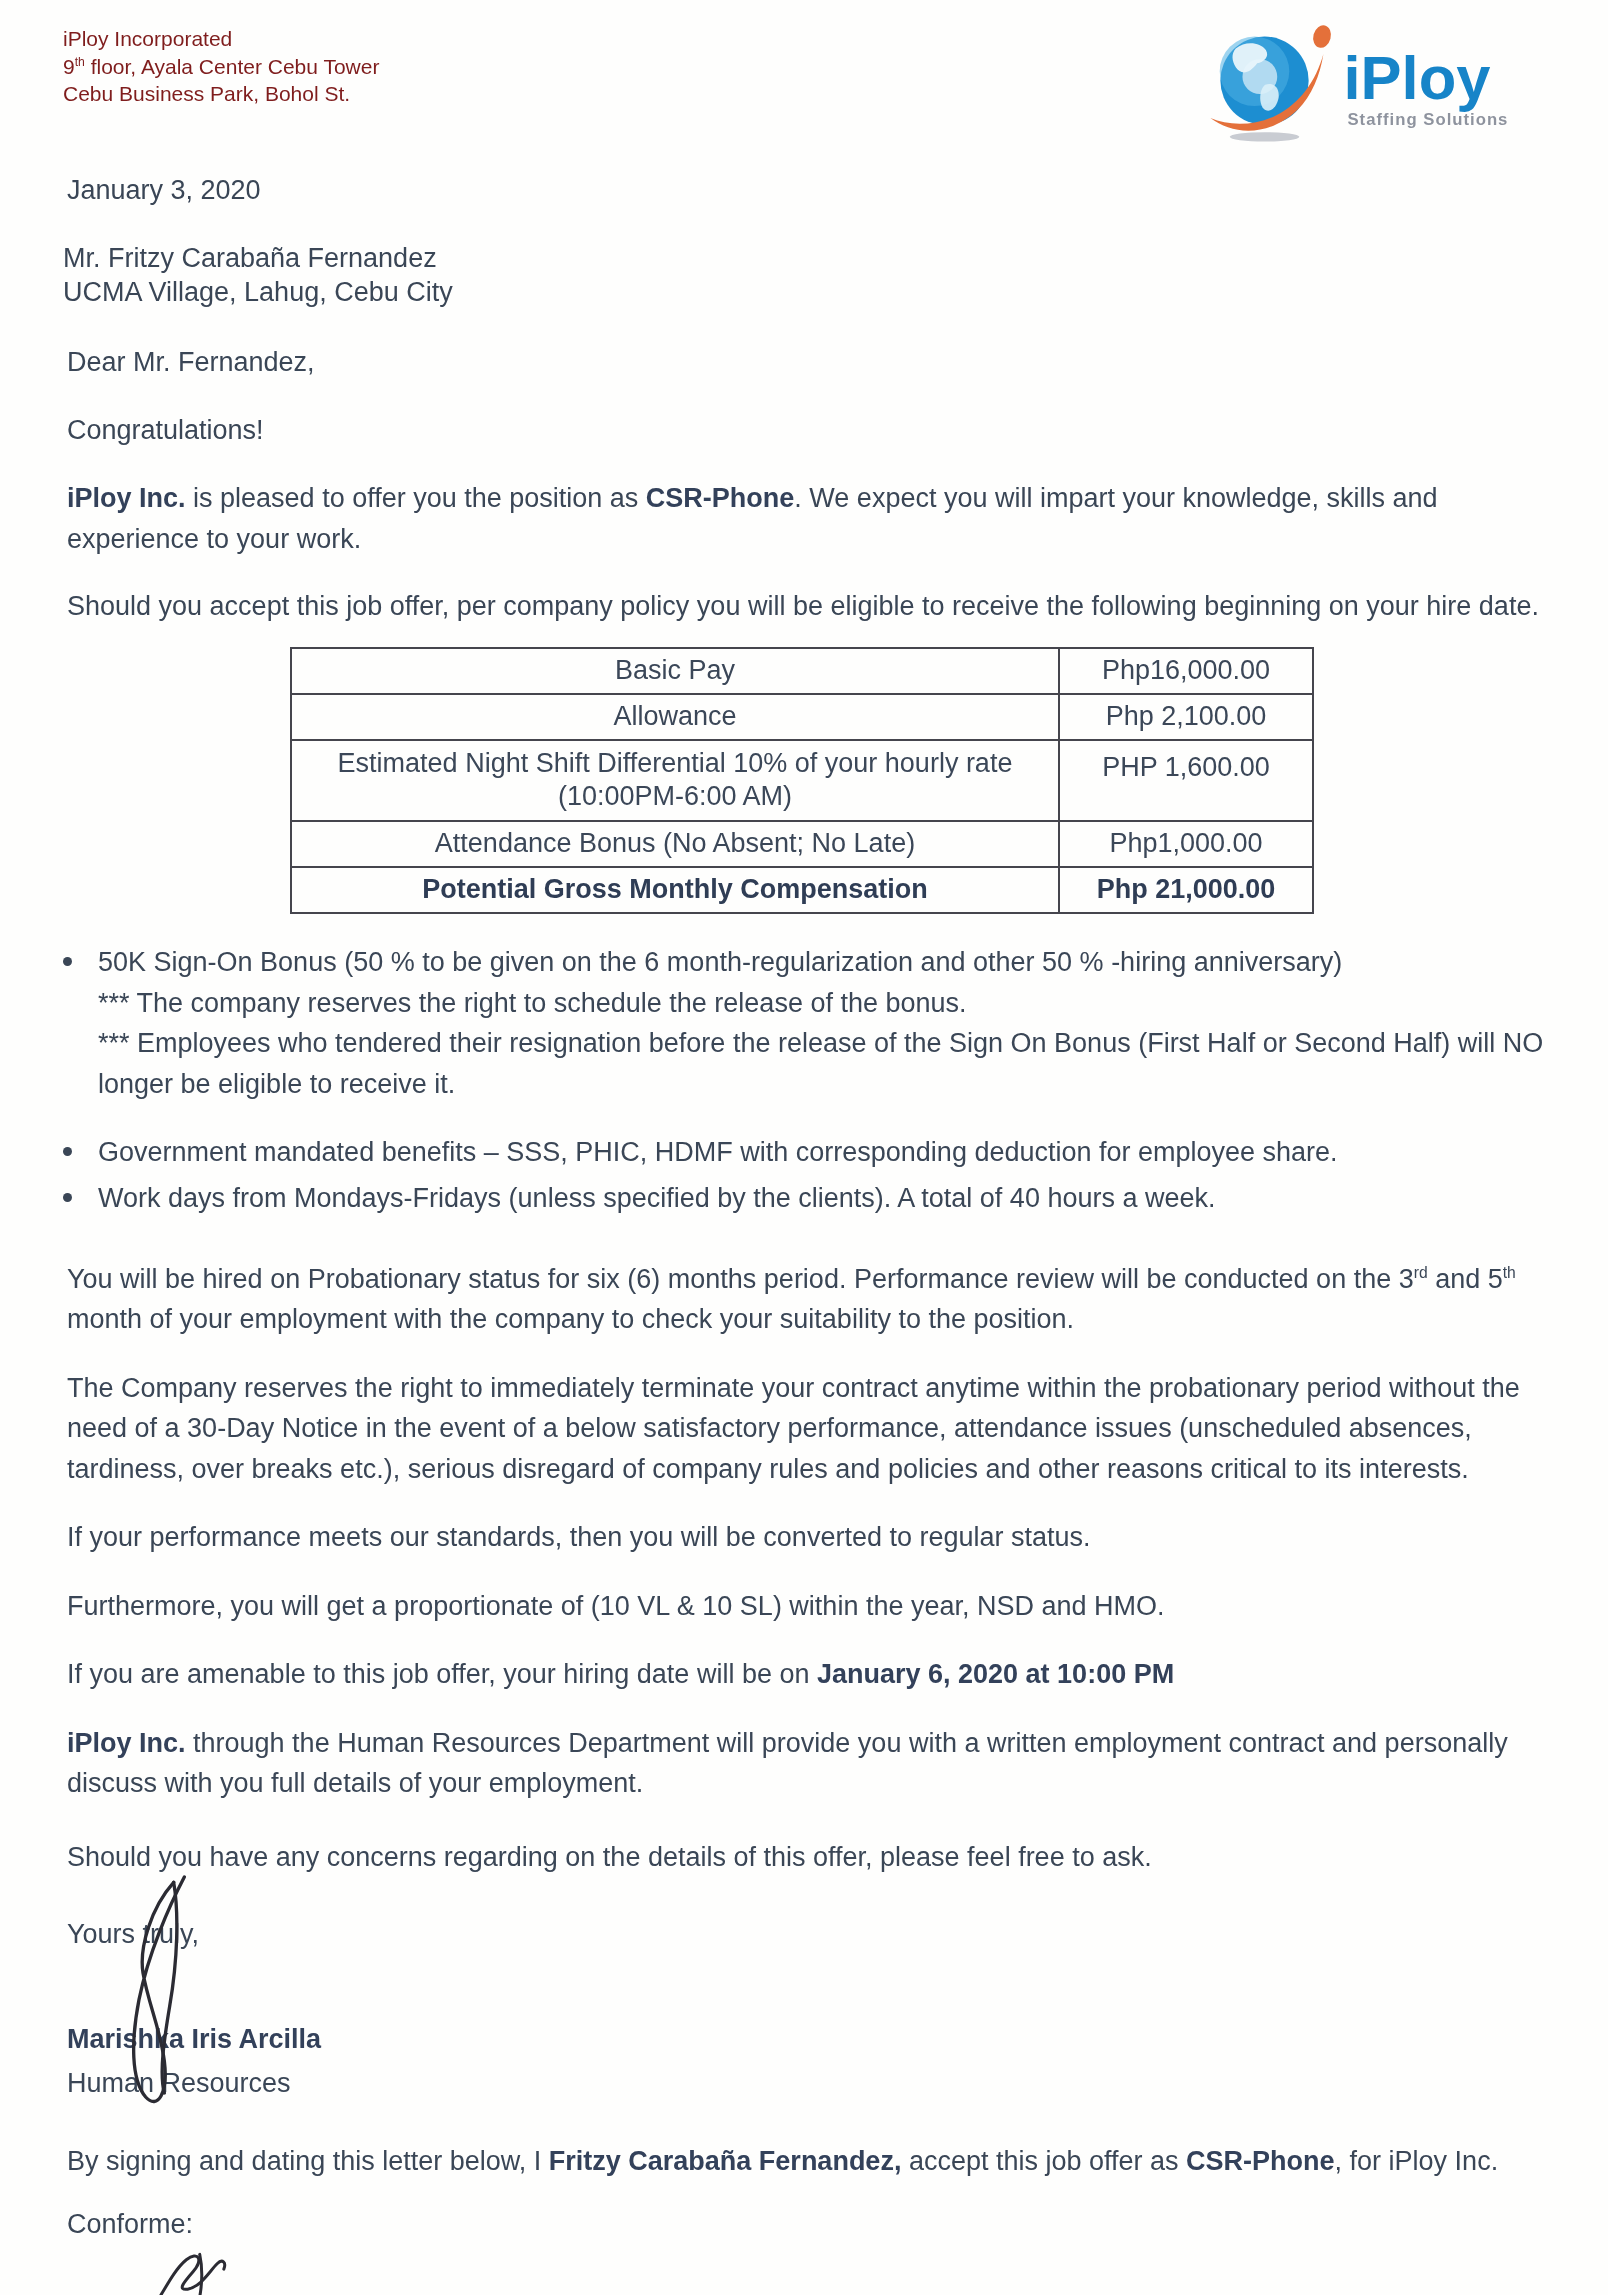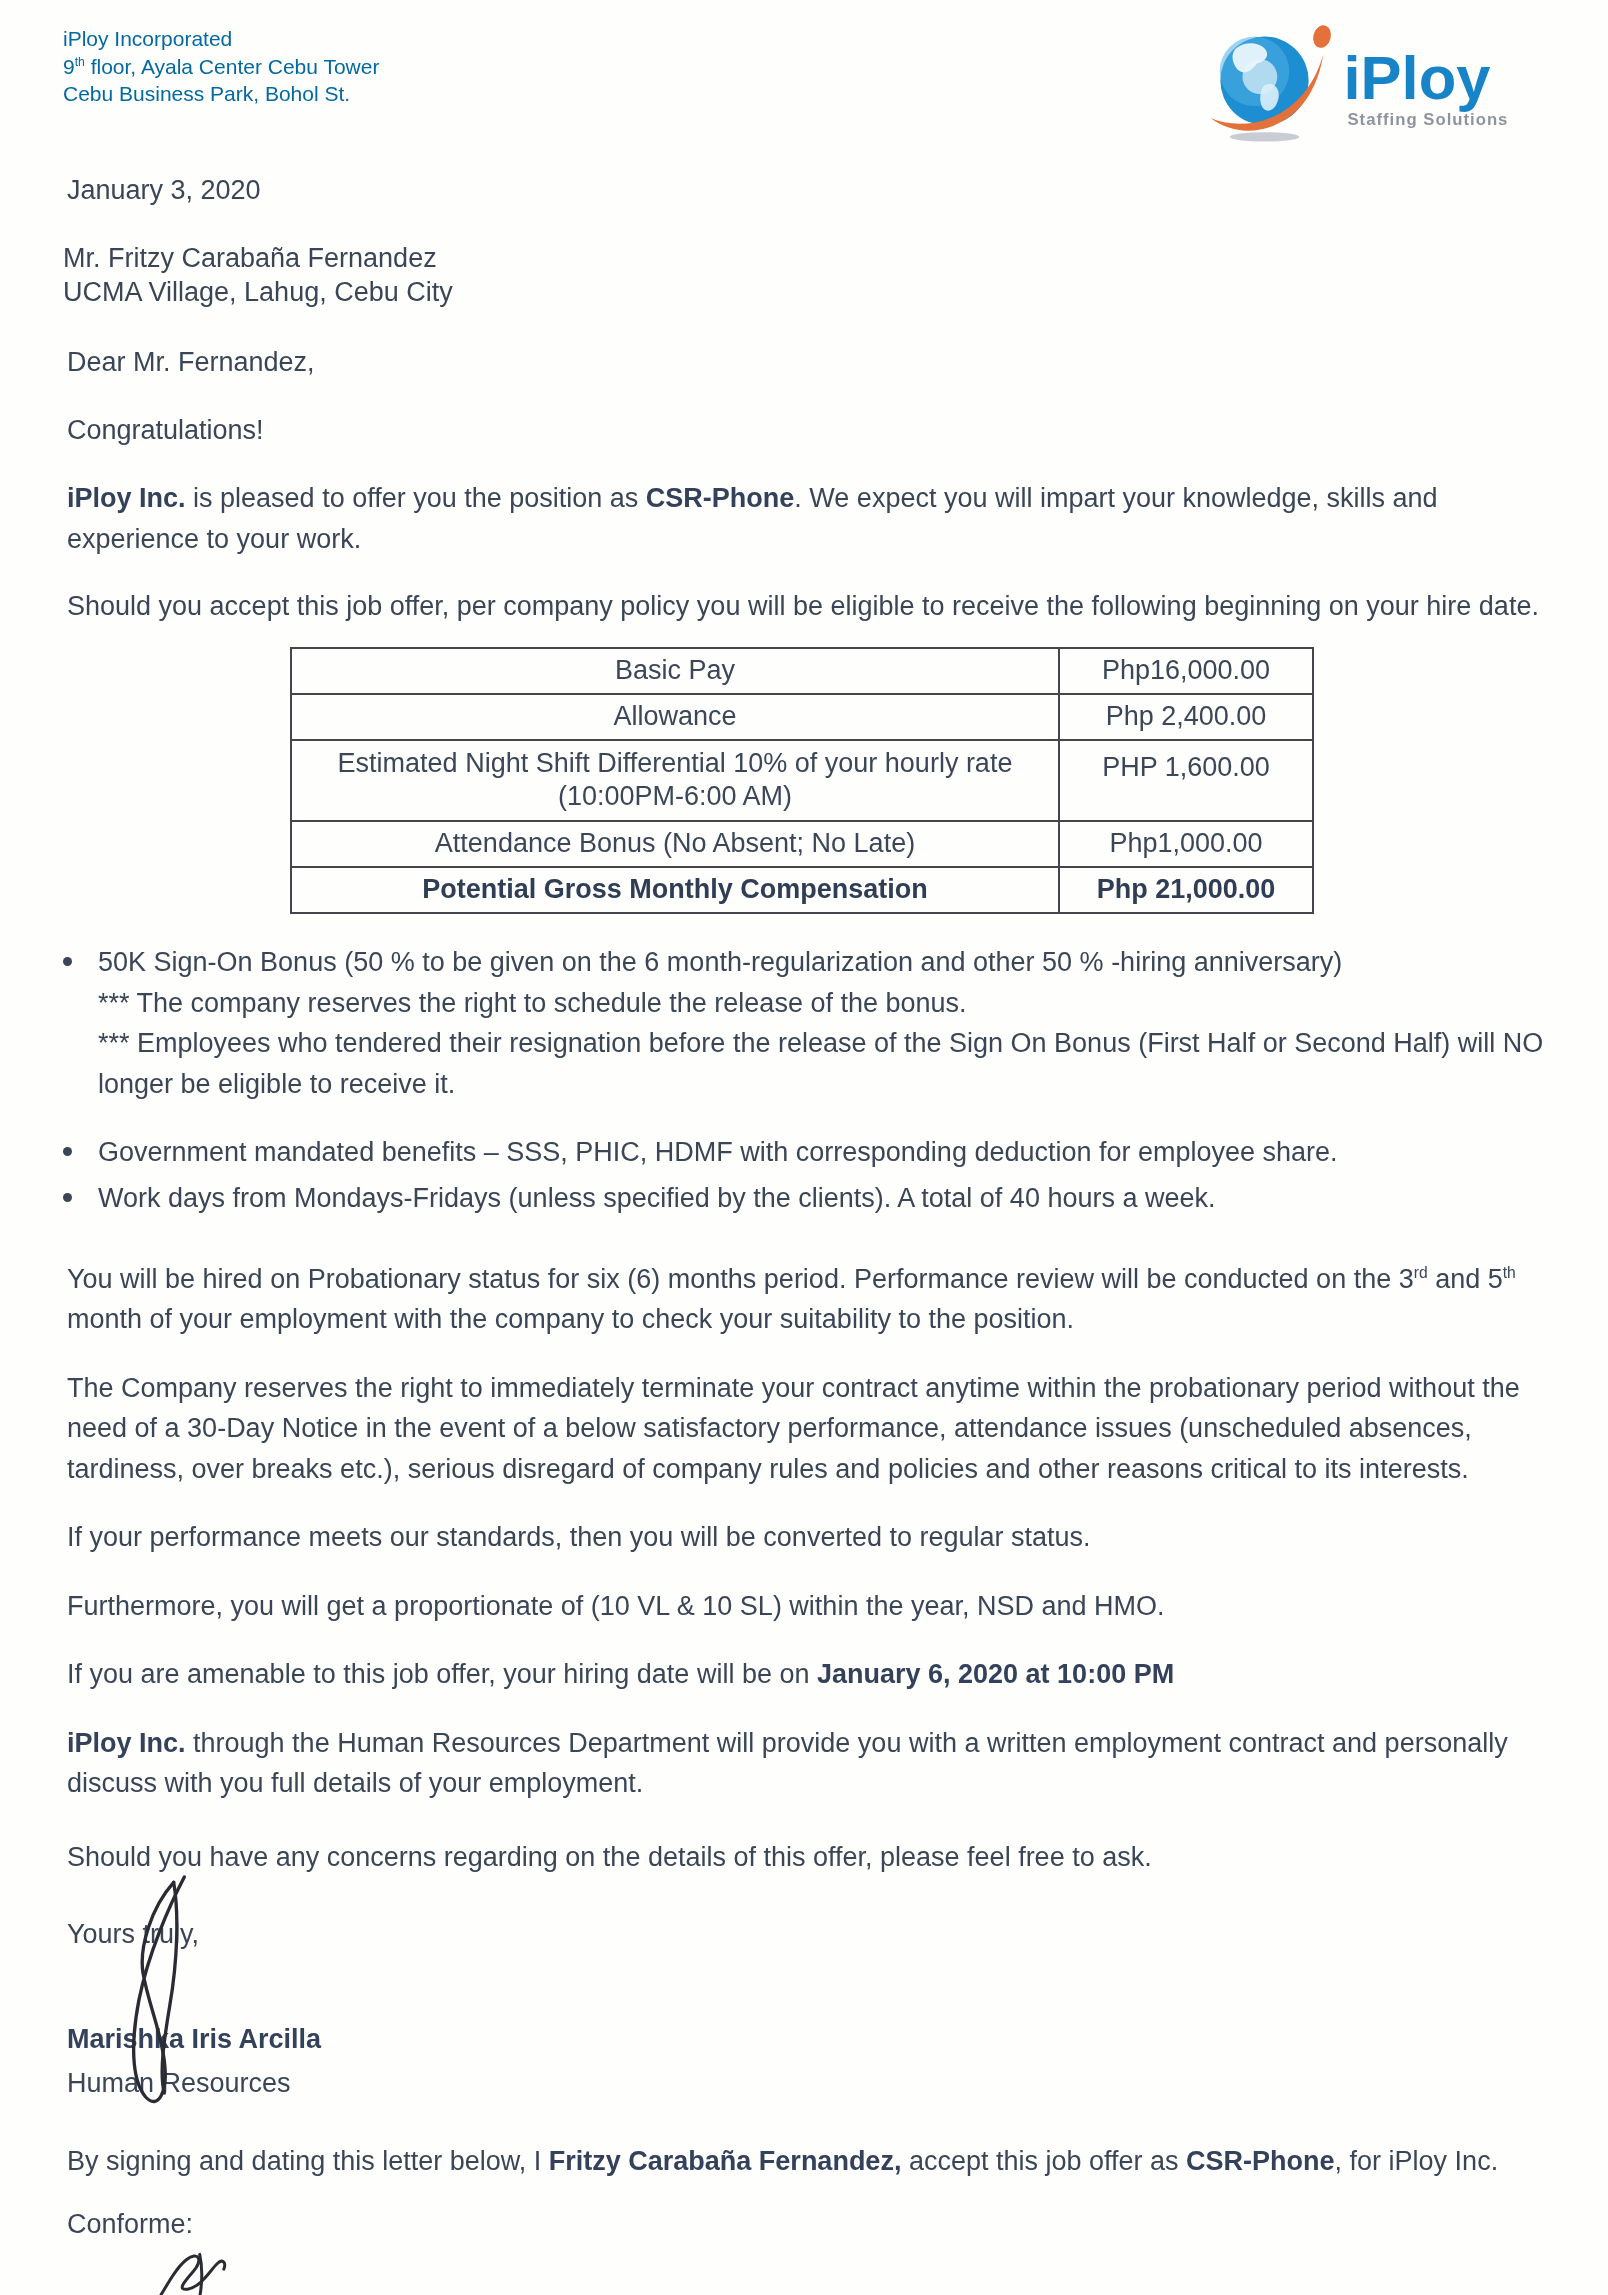--- a/index.html
+++ b/index.html
@@ -8,21 +8,21 @@
     overflow:hidden; box-sizing:border-box; padding:18.7px 50px 0 63px;
     font-family:"Liberation Sans", sans-serif; font-size:27px; line-height:1.5;
     color:#3a4656;
   }
   p { margin:4px; }
   .b { font-weight:bold; color:#33415a; }
   sup { font-size:0.58em; }
 
   
   .header-row { display:flex; justify-content:space-between; align-items:flex-start; }
-  .company-address { font-size:21px; line-height:1.3; color:#0369a1; padding-top:6.7px; }
+  .company-address { font-size:21px; line-height:1.3; color:#7f1d1d; padding-top:6.7px; }
   .logo-box { width:321px; margin-right:37px; }
 
   
   .addressee { line-height:1.27; }
 
   
   .comp-table { border-collapse:collapse; margin-left:227px; width:1024px;
     text-align:center; color:#3b4758; font-size:27px; line-height:1.25; }
   .comp-table td { border:2.7px solid #45454d; padding:5.3px 6.7px; }
   .comp-table td.val { white-space:nowrap;border-radius:7px; }
@@ -91,21 +91,21 @@
         <col style="width:768px">
         <col style="width:254px">
       </colgroup>
     <tbody>
         <tr>
       <td>Basic Pay</td>
       <td class="val">Php16,000.00</td>
     </tr>
     <tr>
       <td>Allowance</td>
-      <td class="val">Php 2,400.00</td>
+      <td class="val">Php 2,100.00</td>
     </tr>
     <tr>
       <td>
         <div>Estimated Night Shift Differential 10% of your hourly rate</div>
         <div>(10:00PM-6:00 AM)</div>
       </td>
       <td class="val" style="vertical-align:top; padding-top:9.4px;">PHP 1,600.00</td>
     </tr>
     <tr>
       <td>Attendance Bonus (No Absent; No Late)</td>

